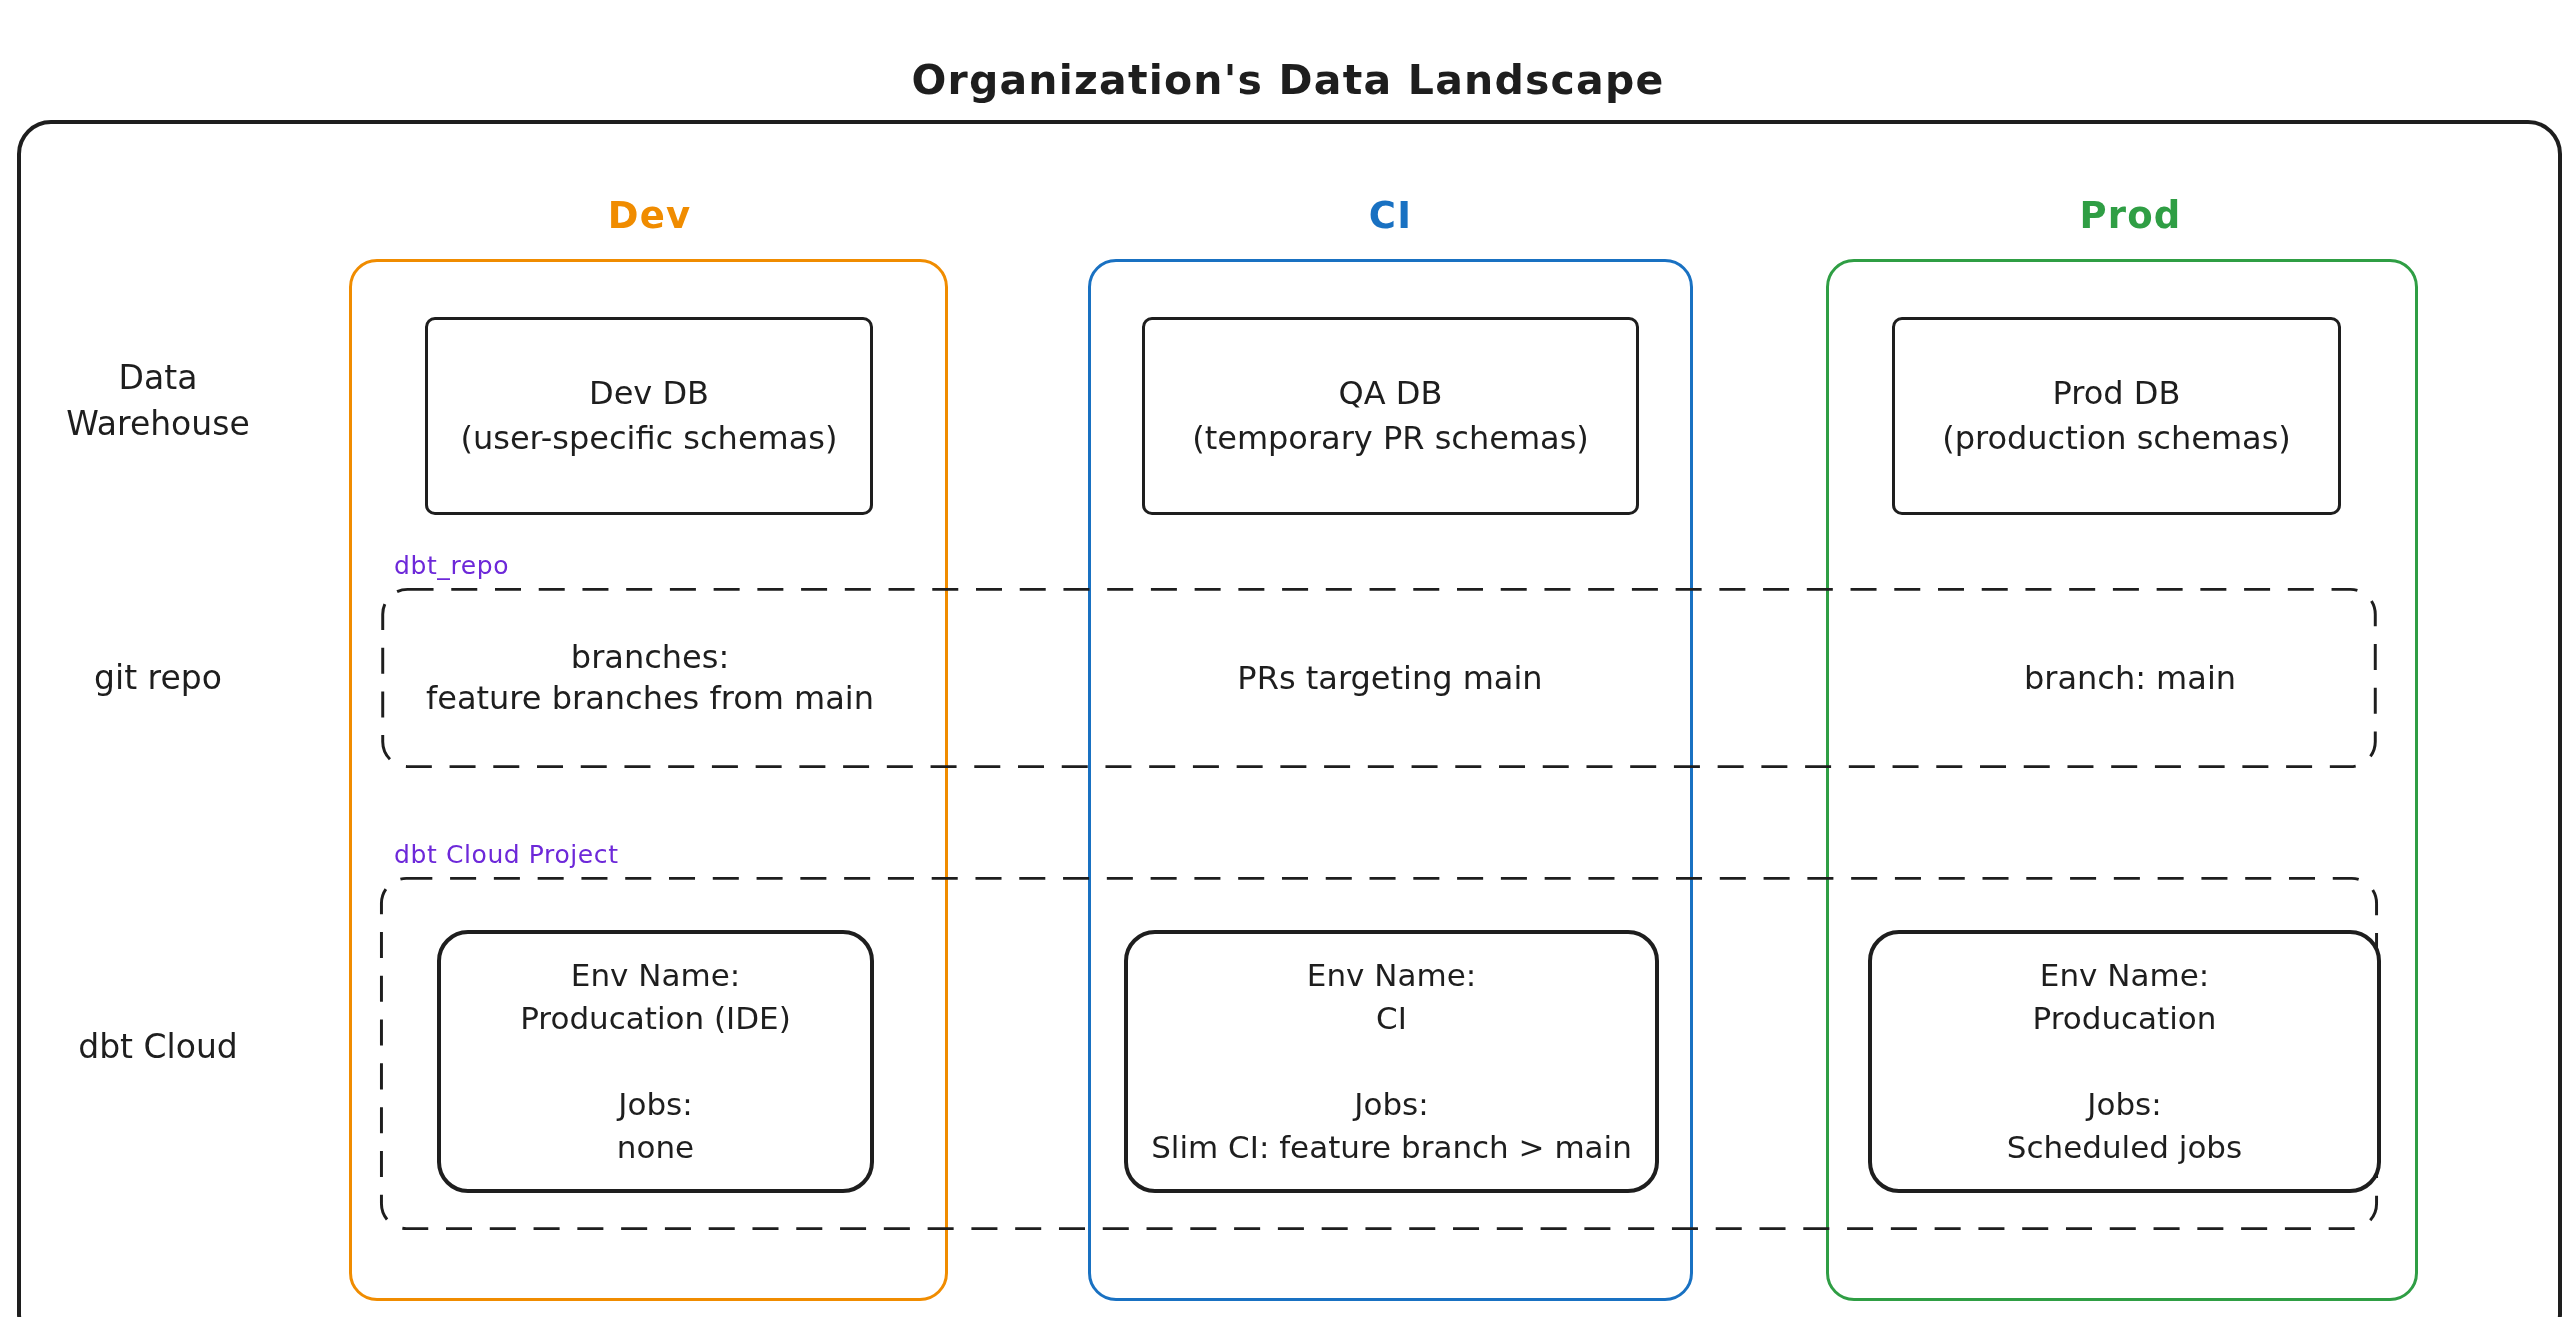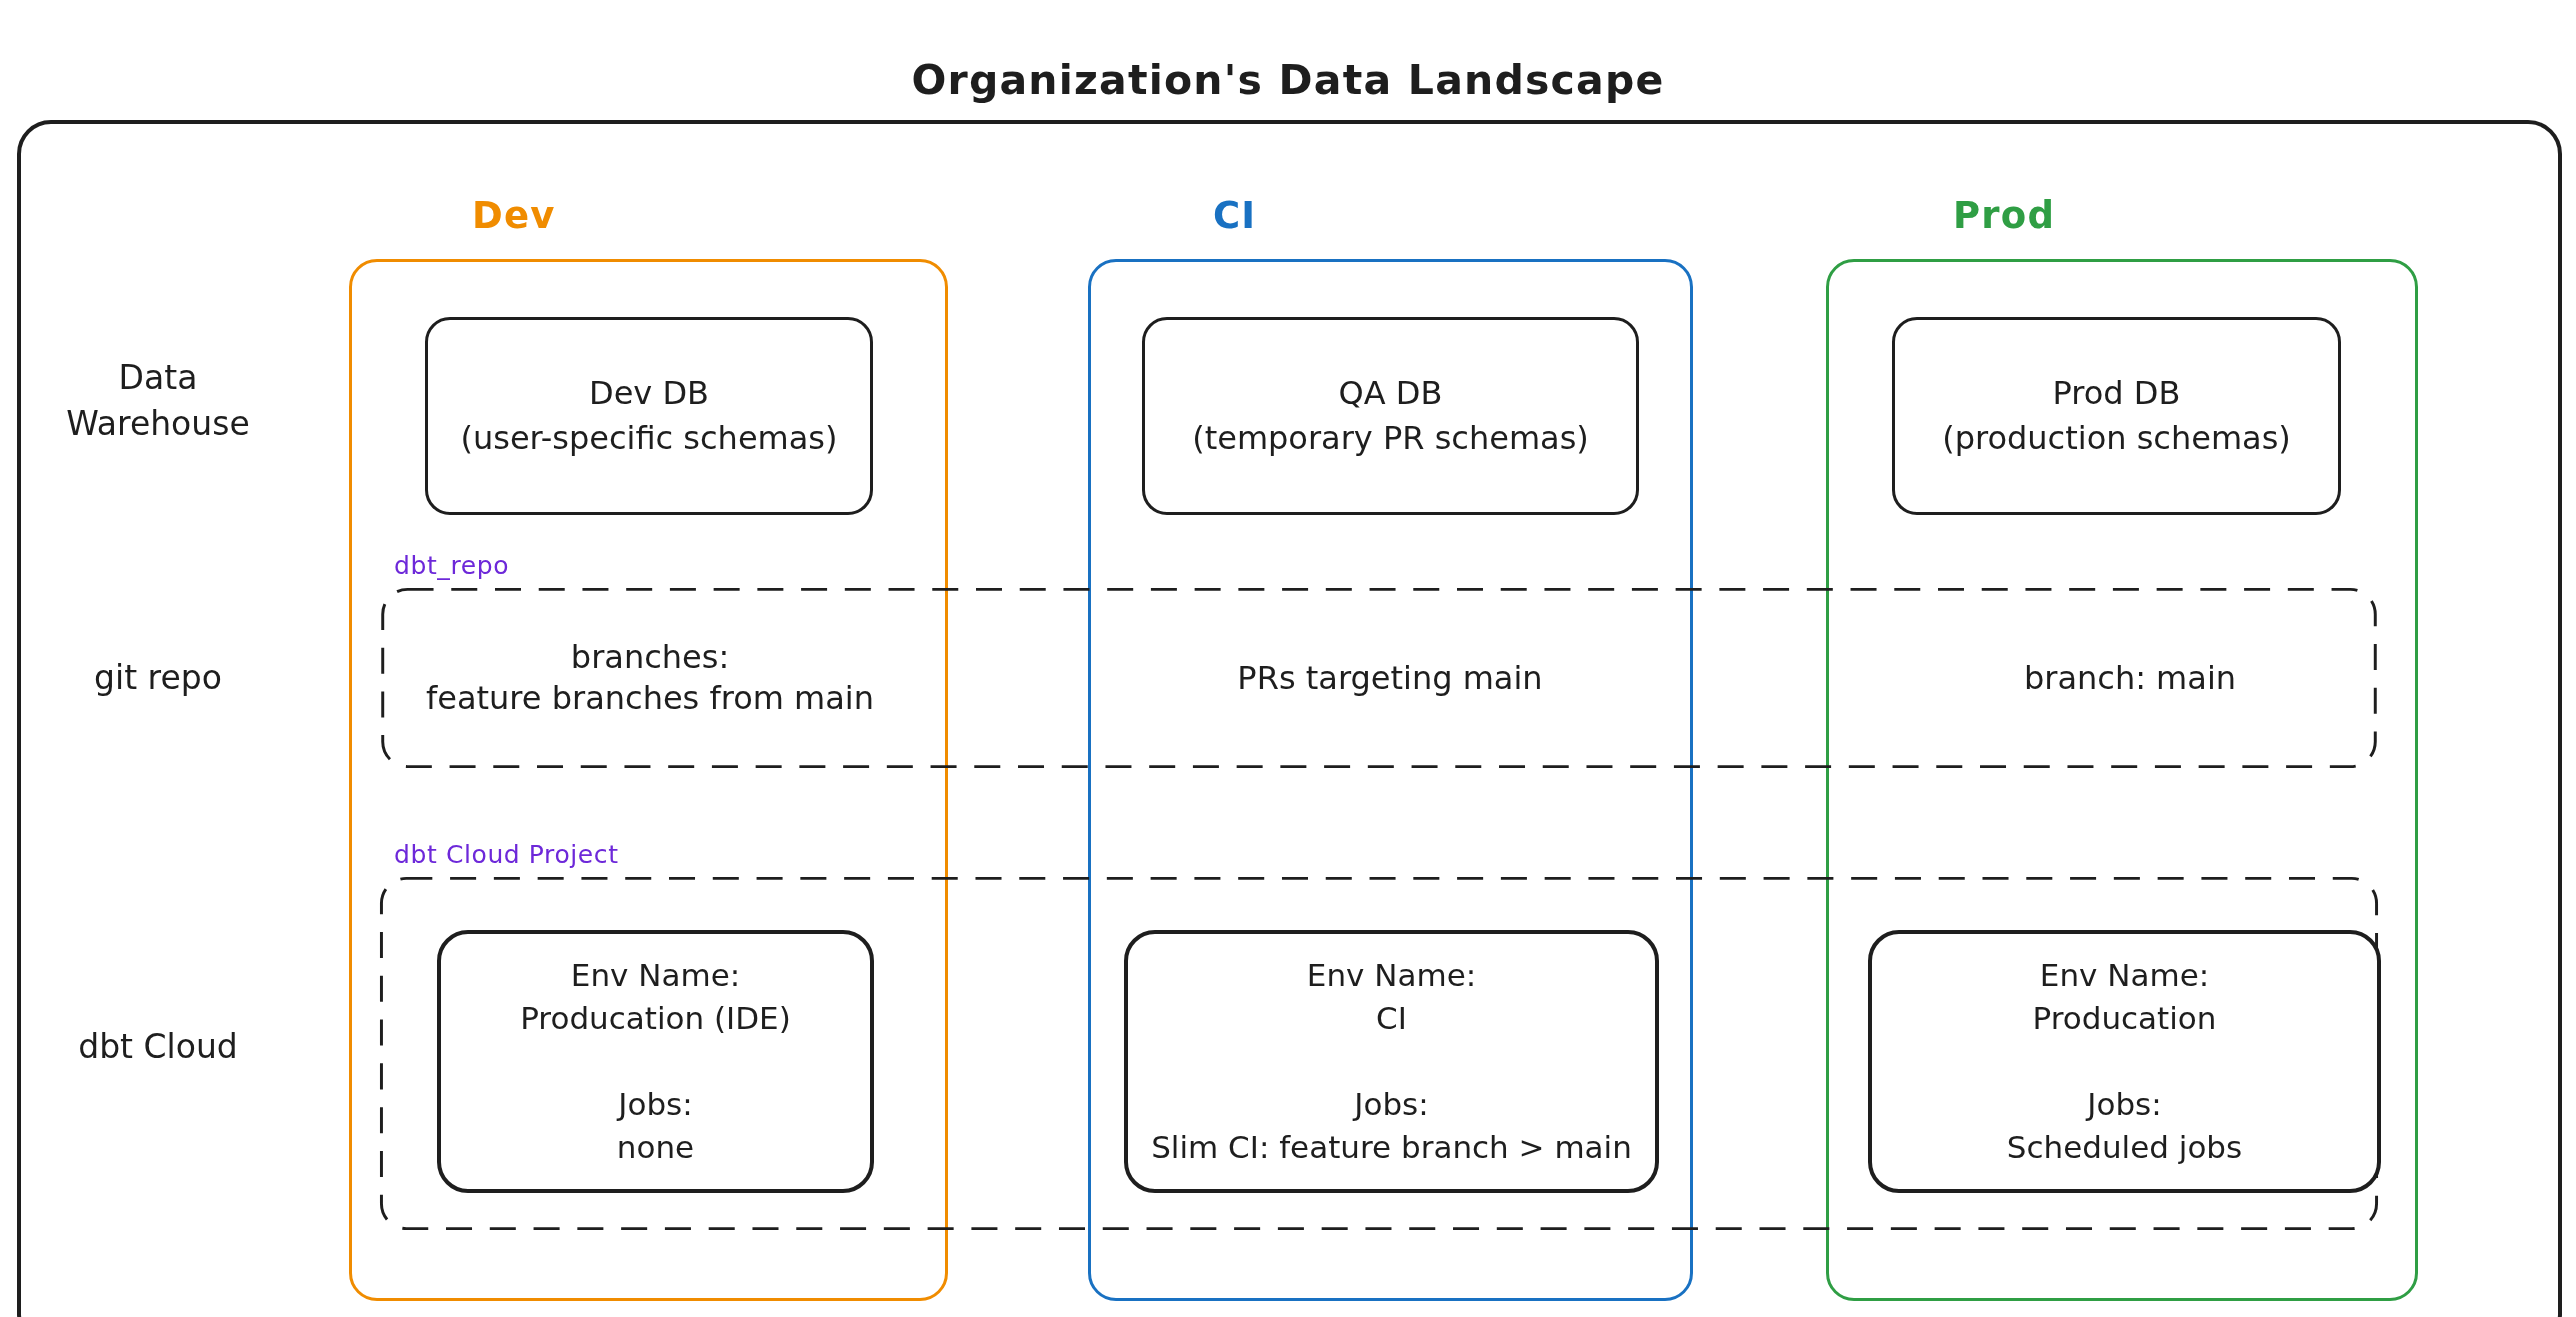--- a/index.html
+++ b/index.html
@@ -32,20 +32,21 @@
     width: 2545px; height: 1229px;
     border: 4.1px solid #1e1e1e;
     border-radius: 34px;
     background: transparent;
   }
 
   .col-header {
     position: absolute;
     top: 146px;
     width: 355px;
+    text-align: center;
     font-size: 37px;
     font-weight: 600;
     letter-spacing: 1.2px;
   }
   #header-dev  { left: 472px;  color: #f08c00; }
   #header-ci   { left: 1213px; color: #1971c2; }
   #header-prod { left: 1953px; color: #2f9e44; }
 
   .col-frame {
     position: absolute;
@@ -70,21 +71,21 @@
   }
   #row-data-warehouse { top: 307px; }
   #row-git-repo { top: 607px; }
   #row-dbt-cloud { top: 976px; }
 
   .db-box {
     position: absolute;
     top: 269px;
     height: 198px;
     border: 3.6px solid #1e1e1e;
-    border-radius: 25px;
+    border-radius: 10px;
     display: flex;
     flex-direction: column;
     justify-content: center;
     align-items: center;
     font-size: 32px;
     line-height: 45px;
     text-align: center;
     background: #ffffff;
   }
   #db-dev  { left: 425px;  width: 448px; }

